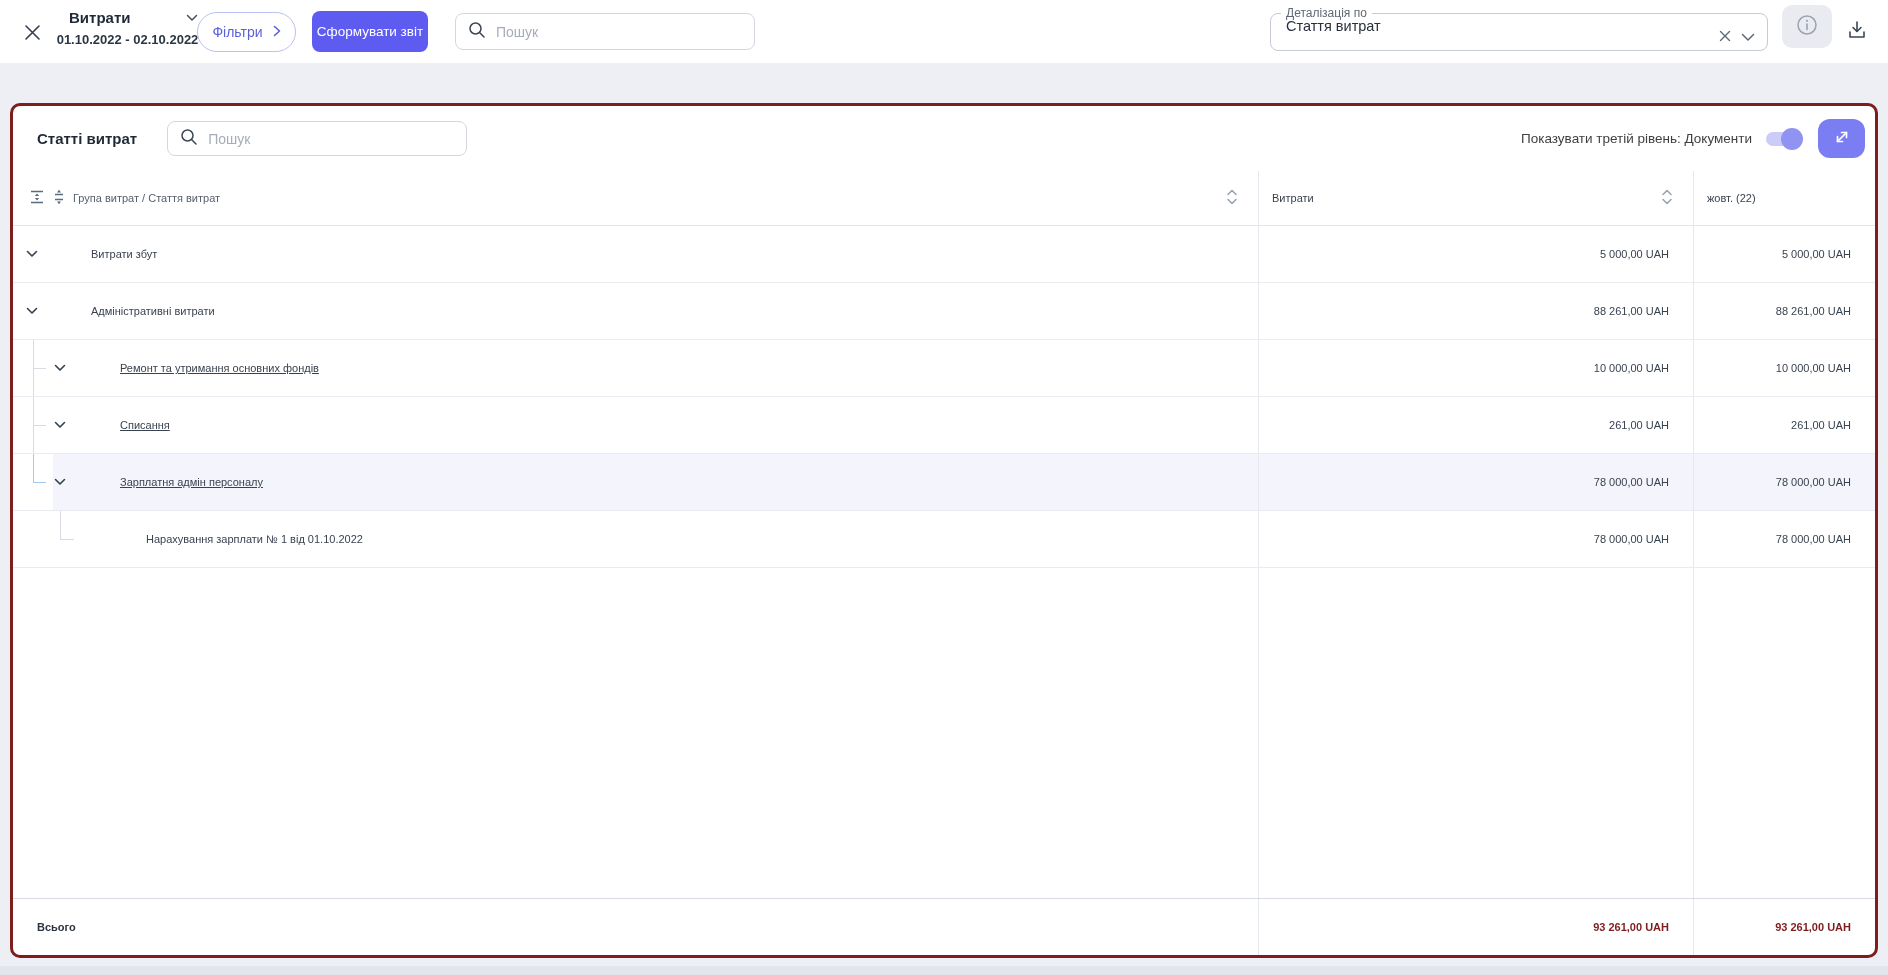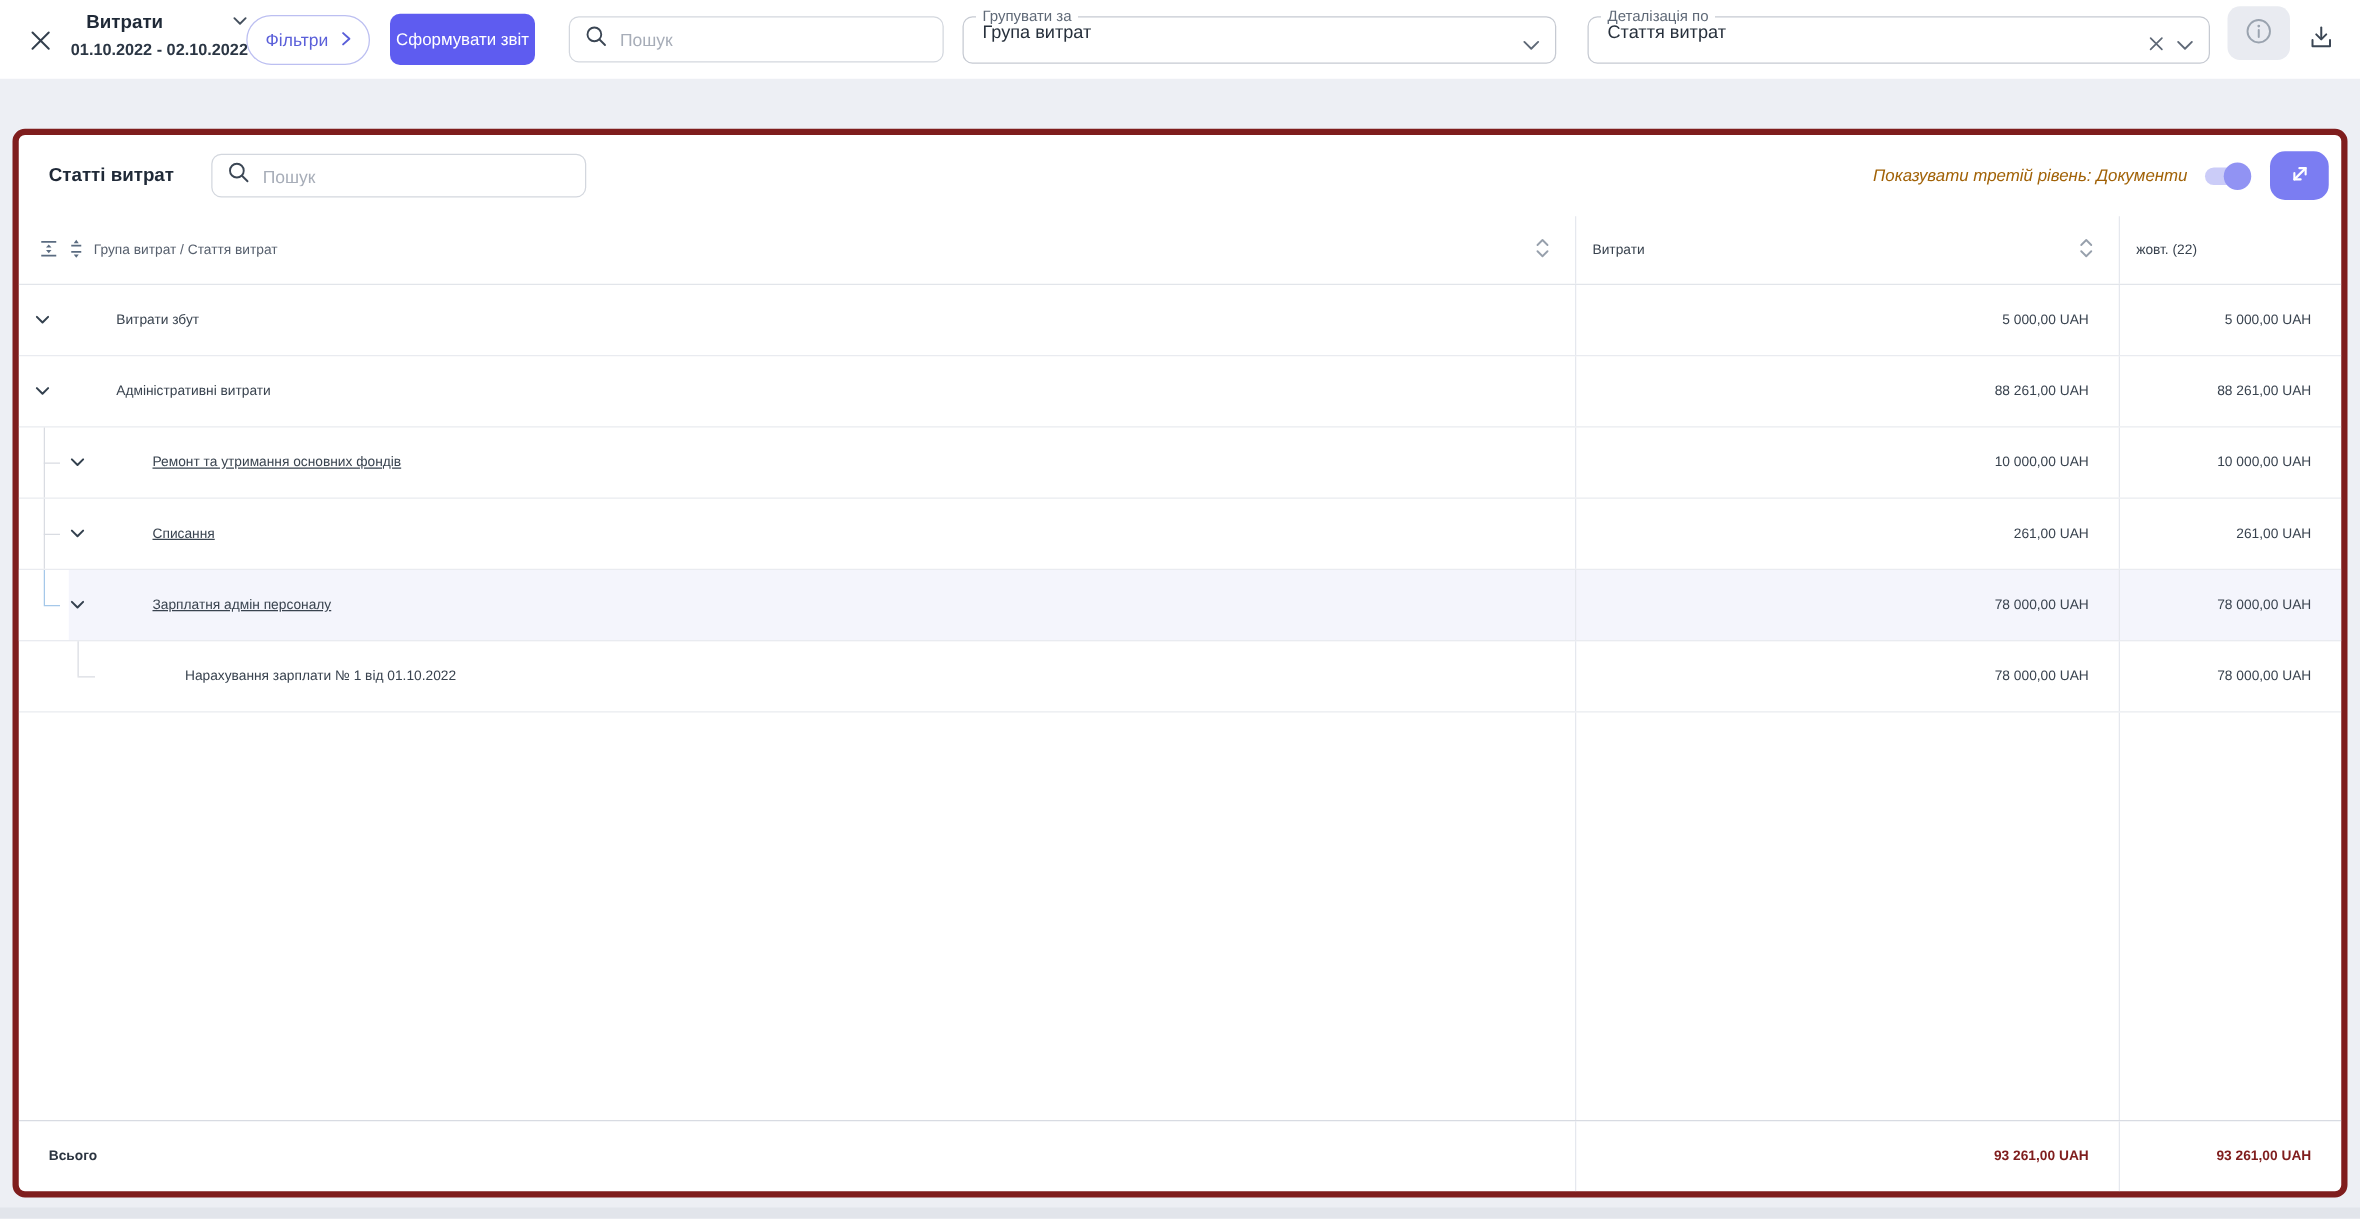--- a/index.html
+++ b/index.html
@@ -25,26 +25,26 @@
   .tb-search input::placeholder, .panel-search input::placeholder { color:#a7adb8; }
   fieldset.select-field { position:absolute; top:6px; height:45px; border:1px solid #c6cad2; border-radius:8px; background:#fff; }
   fieldset.select-field legend { margin-left:10px; padding:0 5px; font-size:12px; color:#5f6977; }
   .select-value { font-size:14.5px; color:#27303c; padding-left:15px; position:relative; top:-2px; }
   .group-field { left:770px; width:475px; }
   .detail-field { left:1270px; width:498px; }
   .field-icons { position:absolute; right:12px; top:8px; display:flex; align-items:center; gap:10px; }
   .info-btn { position:absolute; left:1782px; top:5px; width:50px; height:43px; background:#e9ebf1; border:none; border-radius:10px; display:flex; align-items:center; justify-content:center; cursor:pointer; }
   .download-btn { position:absolute; left:1840px; top:14px; width:34px; height:34px; background:transparent; border:none; display:flex; align-items:center; justify-content:center; cursor:pointer; }
   
-  .card { position:absolute; left:10px; top:103px; width:1868px; height:855px; background:#fff; border:5px solid #7f1d1d; border-radius:10px; display:flex; flex-direction:column; overflow:hidden; }
+  .card { position:absolute; left:10px; top:103px; width:1868px; height:855px; background:#fff; border:3px solid #7f1d1d; border-radius:10px; display:flex; flex-direction:column; overflow:hidden; }
   .panel-toolbar { height:65px; flex:0 0 65px; display:flex; align-items:center; padding:0 10px 0 24px; }
   .panel-title { font-size:15px; font-weight:700; color:#1f2937; }
   .panel-search { margin-left:30px; width:300px; height:35px; border:1px solid #d3d7de; border-radius:8px; display:flex; align-items:center; padding:0 12px; gap:10px; }
   .panel-right { margin-left:auto; display:flex; align-items:center; gap:14px; }
-  .toggle-label { font-size:13.5px; color:#a16207;font-style:italic; }
+  .toggle-label { font-size:13.5px; color:#404040; }
   .toggle { position:relative; width:34px; height:14px; border-radius:7px; background:#cbccf8; cursor:pointer; margin-right:4px; }
   .toggle-knob { position:absolute; right:-3px; top:-4px; width:22px; height:22px; border-radius:50%; background:#9193f3; }
   .expand-btn { width:47px; height:39px; border:none; border-radius:12px; background:#7b7df2; display:flex; align-items:center; justify-content:center; cursor:pointer; }
   
   .ttable { flex:1; display:flex; flex-direction:column; font-size:11px; }
   .trow { display:grid; grid-template-columns:1245px 435px 1fr; height:57px; flex:0 0 57px; border-bottom:1px solid #e9ebf0; }
   .cell { position:relative; display:flex; align-items:center; }
   .c2, .c3 { border-left:1px solid #e5e8ee; justify-content:flex-end; padding-right:24px; color:#39434f; }
   .thead { height:55px; flex:0 0 55px; border-bottom:1px solid #e2e5ea; color:#57606e; }
   .thead .c2, .thead .c3 { justify-content:flex-start; padding-left:13px; }
@@ -102,31 +102,20 @@
   <button class="generate-btn">Сформувати звіт</button>
   <div class="tb-search">
     <span>
       <svg width="18" height="18" viewBox="0 0 18 18">
           <circle cx="7.5" cy="7.5" r="5.5" fill="none" stroke="#3b4654" stroke-width="1.5"></circle>
           <line x1="11.8" y1="11.8" x2="16" y2="16" stroke="#3b4654" stroke-width="1.5" stroke-linecap="round"></line>
         </svg>
     </span>
     <input type="text" placeholder="Пошук" style="">
   </div>
-  <fieldset class="select-field group-field">
-    <legend>Групувати за</legend>
-    <div class="select-value">Група витрат</div>
-    <div class="field-icons">
-      <span>
-        <svg width="14" height="9" viewBox="0 0 14 9">
-            <polyline points="1.5,1.5 7,7 12.5,1.5" fill="none" stroke="#5f6977" stroke-width="1.5" stroke-linecap="round" stroke-linejoin="round"></polyline>
-          </svg>
-      </span>
-    </div>
-  </fieldset>
   <fieldset class="select-field detail-field">
     <legend>Деталізація по</legend>
     <div class="select-value">Стаття витрат</div>
     <div class="field-icons">
       <span>
         <svg width="12" height="12" viewBox="0 0 12 12">
             <path d="M1.5 1.5 L10.5 10.5 M10.5 1.5 L1.5 10.5" stroke="#5f6977" stroke-width="1.4" stroke-linecap="round"></path>
           </svg>
       </span>
       <span>

